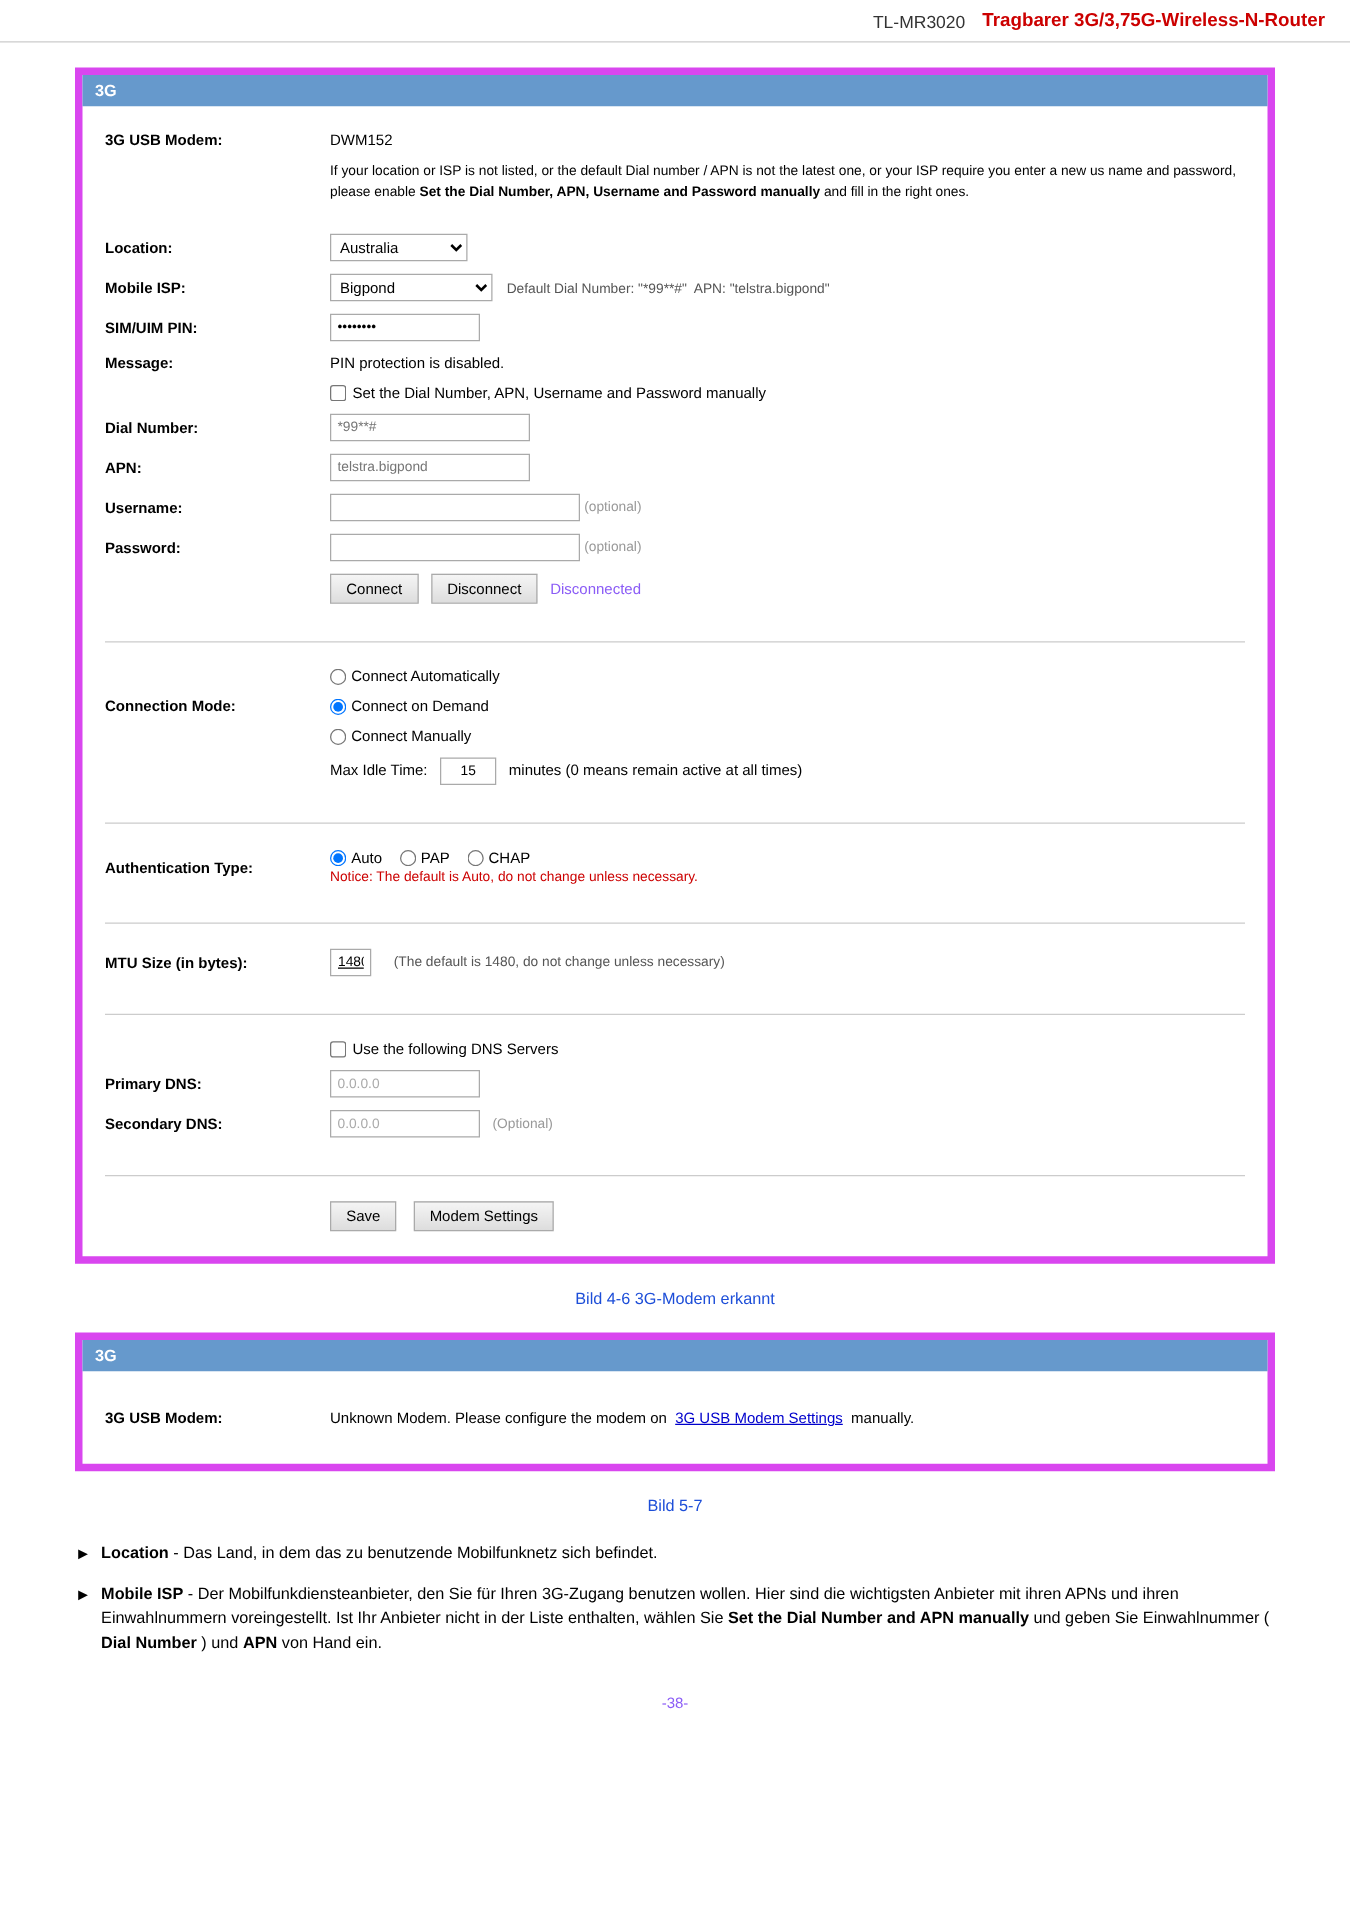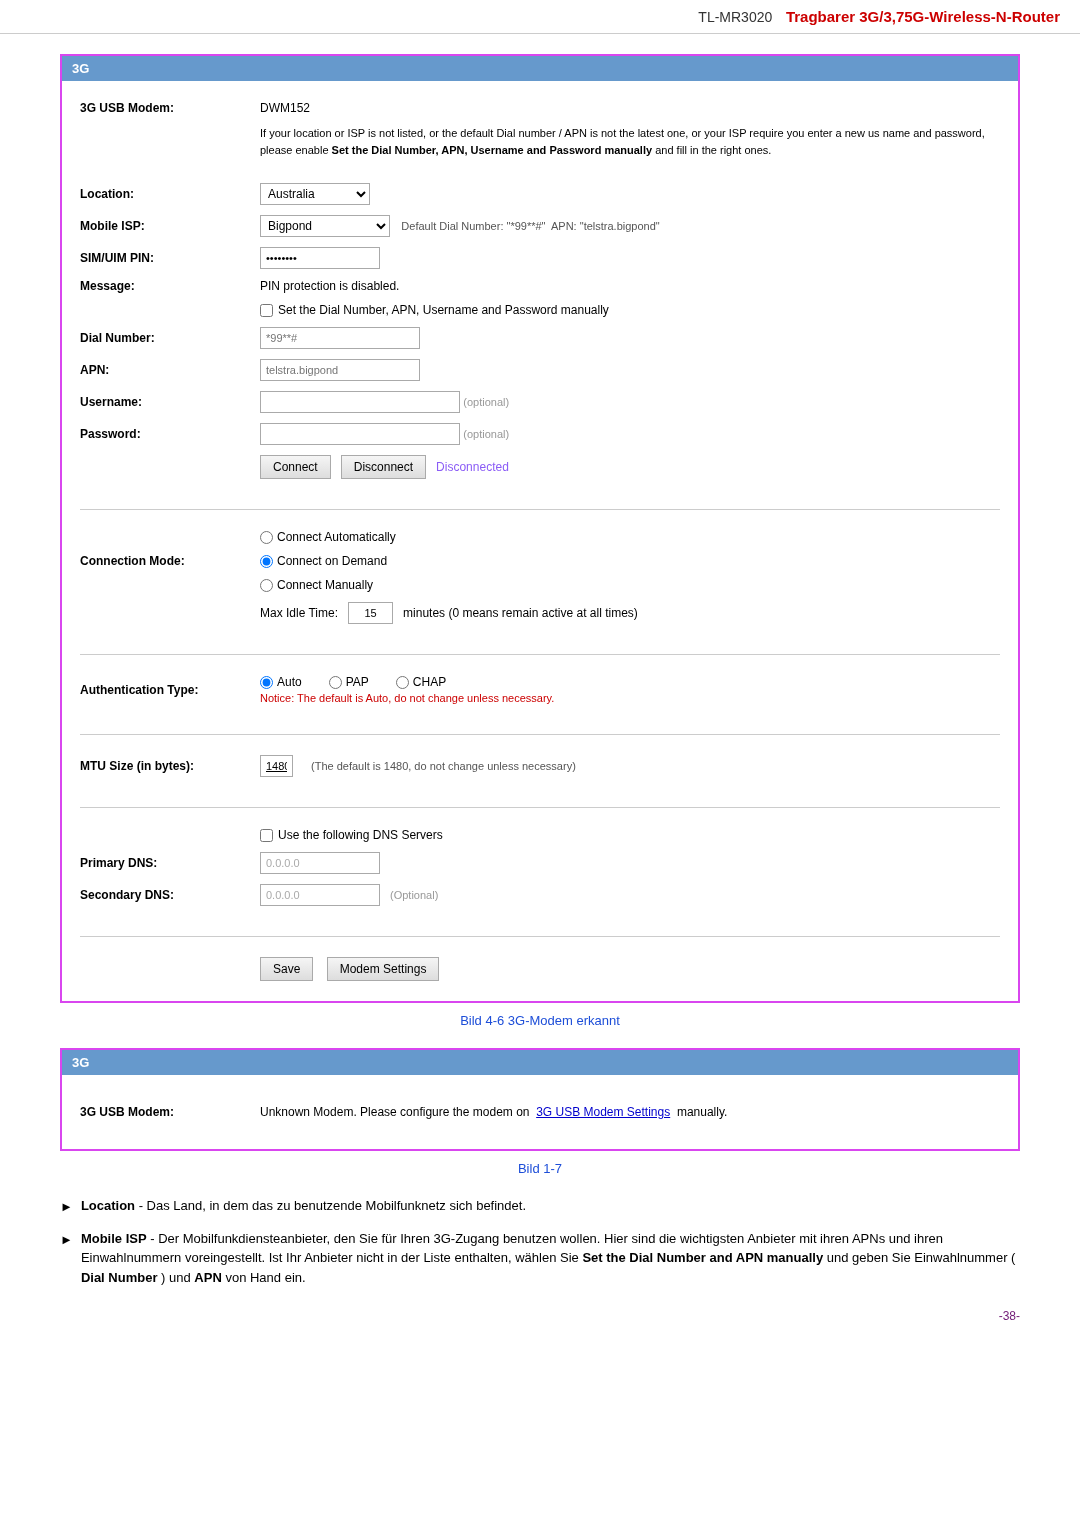--- a/index.html
+++ b/index.html
@@ -34,21 +34,22 @@
       font-size: 14px;
     }
 
     
     .content {
       padding: 20px 60px;
     }
 
     
     .panel {
-      border: 2px solid #d946ef;
+      border: 6px solid #d946ef;
+      margin-bottom: 20px;
       background: #fff;
     }
     .panel-header {
       background: #6699cc;
       color: #fff;
       font-weight: bold;
       font-size: 13px;
       padding: 5px 10px;
     }
     .panel-body {
@@ -127,21 +128,21 @@
       padding: 3px 12px;
       font-size: 12px;
       cursor: pointer;
       height: 24px;
     }
 
     
     .radio-group {
       display: flex;
       align-items: flex-start;
-      gap: 27px;
+      gap: 14px;
       font-size: 12px;
     }
     .radio-label {
       display: flex;
       align-items: center;
       gap: 4px;
     }
 
     
     .status-disconnected { color: #8b5cf6; font-size: 12px; }
@@ -174,24 +175,24 @@
       color: #000;
       margin-right: 8px;
       margin-top: 1px;
       font-size: 13px;
       flex-shrink: 0;
     }
     .bullet-text { flex: 1; }
 
     
     .page-number {
-      text-align: right;
-      font-size: 12px;
-      color: #701a75;
-      margin-top: 22px;
+      text-align: center;
+      font-size: 12px;
+      color: #8b5cf6;
+      margin-top: 32px;
       padding-bottom: 20px;
     }
 
     
     .modem-unknown-text { font-size: 12px; }
     .modem-unknown-text a { color: #00c; }
 
     
     .section-divider {
       border: none;
@@ -498,21 +499,21 @@
             </td>
           </tr>
           <tr class="row-spacer">
               <td colspan="2"></td>
             </tr>
         </tbody>
       </table>
     </div>
   </div>
 
-  <div class="figure-caption">Bild 1-7</div>
+  <div class="figure-caption">Bild 5-7</div>
 
   <ul class="bullet-list">
     <li>
       <span class="bullet-arrow">►</span>
       <span class="bullet-text">
         <strong>Location</strong>
         <span> - Das Land, in dem das zu benutzende Mobilfunknetz sich befindet.</span>
       </span>
     </li>
     <li>

